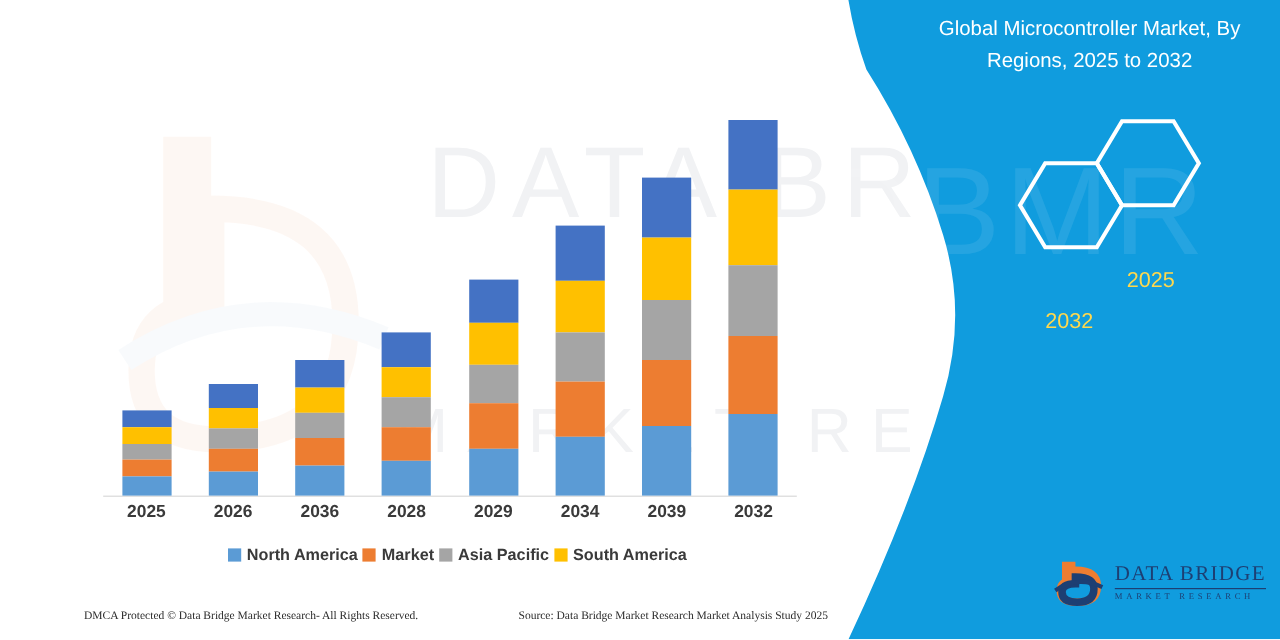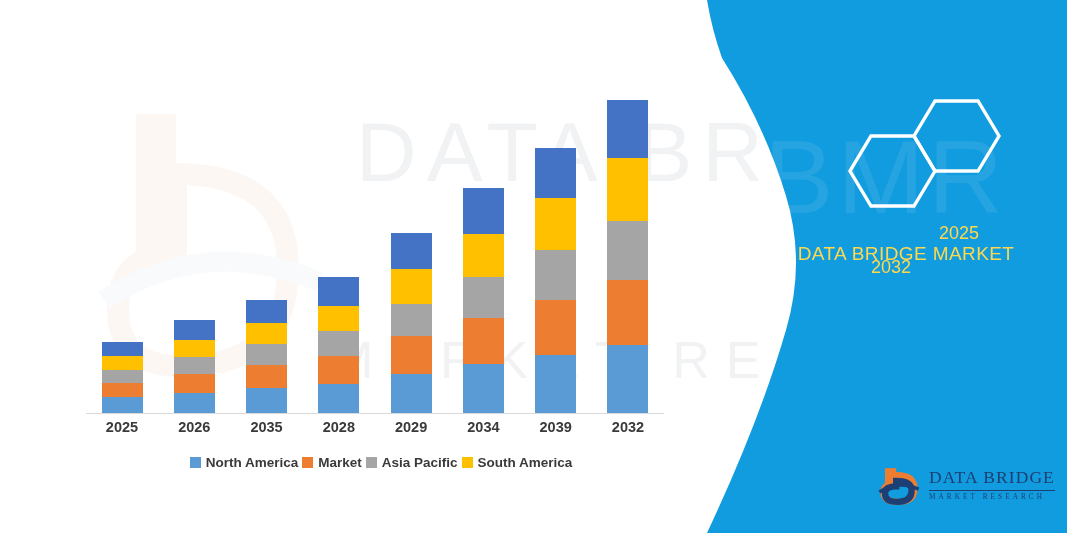--- a/index.html
+++ b/index.html
@@ -317,21 +317,21 @@
               <div class="seg" style="background: rgb(255, 192, 0); height: 19.9768%;"></div>
               <div class="seg" style="background: rgb(68, 114, 196); height: 18.583%;"></div>
             </div>
           </div>
         </div>
     </div>
 
     <div class="x-axis" id="x-axis">
         <div class="x-tick">2025</div>
         <div class="x-tick">2026</div>
-        <div class="x-tick">2035</div>
+        <div class="x-tick">2036</div>
         <div class="x-tick">2028</div>
         <div class="x-tick">2029</div>
         <div class="x-tick">2034</div>
         <div class="x-tick">2039</div>
         <div class="x-tick">2032</div>
       </div>
 
     <div class="legend" id="legend">
         <div class="legend-item">
           <span class="legend-swatch" style="background: rgb(91, 155, 213);"></span>
@@ -344,40 +344,44 @@
         <div class="legend-item">
           <span class="legend-swatch" style="background: rgb(165, 165, 165);"></span>
           <span>Asia Pacific</span>
         </div>
         <div class="legend-item">
           <span class="legend-swatch" style="background: rgb(255, 192, 0);"></span>
           <span>South America</span>
         </div>
       </div>
 
+    <div class="footer">
+      <span>DMCA Protected © Data Bridge Market Research-  All Rights Reserved.</span>
+      <span>Source: Data Bridge Market Research  Market Analysis Study 2025</span>
+    </div>
   </div>
 
   <svg class="blue-panel" viewBox="0 0 1067 533" preserveAspectRatio="none">
     <path id="panel-path" d="M707 0 L1067 0 L1067 533 L707 533 Q760 420 786 330 Q806 262 786 196 Q764 124 722 58 Q712 30 707 0 Z" fill="#109CDE"></path>
   </svg>
 
   <div class="panel-content">
     <div class="panel-wm">DBMR</div>
+    <div class="panel-title">Global Microcontroller Market, By Regions, 2025 to 2032</div>
 
     <div class="hexes">
       <svg width="270" height="125" viewBox="0 0 270 125">
         <polygon points="160,6 203,6 224,41 203,76 160,76 139,41" fill="none" stroke="#ffffff" stroke-width="3.4"></polygon>
         <polygon points="96,41 139,41 160,76 139,111 96,111 75,76" fill="none" stroke="#ffffff" stroke-width="3.4"></polygon>
       </svg>
       <div class="hex-label hex-2025-label">2025</div>
       <div class="hex-label hex-2032-label">2032</div>
     </div>
 
     <div class="brand-block">
-      <div>DATA BRIDGE MARKET</div>
     </div>
   </div>
 
   <div class="logo">
     <svg class="logo-mark" viewBox="0 0 60 60">
       <path d="M10 6 L26 6 L26 30 L10 30 Z" fill="#ED7D31"></path>
       <path d="M26 16 Q52 16 52 35 Q52 54 28 54 Q8 54 8 40 Q8 28 26 28 Z" fill="none" stroke="#ED7D31" stroke-width="9"></path>
       <path d="M26 24 Q48 24 48 38 Q48 54 28 54 Q10 54 10 42 Q10 32 26 32 Z" fill="none" stroke="#1d3f73" stroke-width="9"></path>
       <path d="M2 40 Q28 22 58 36" fill="none" stroke="#1d3f73" stroke-width="5"></path>
     </svg>

